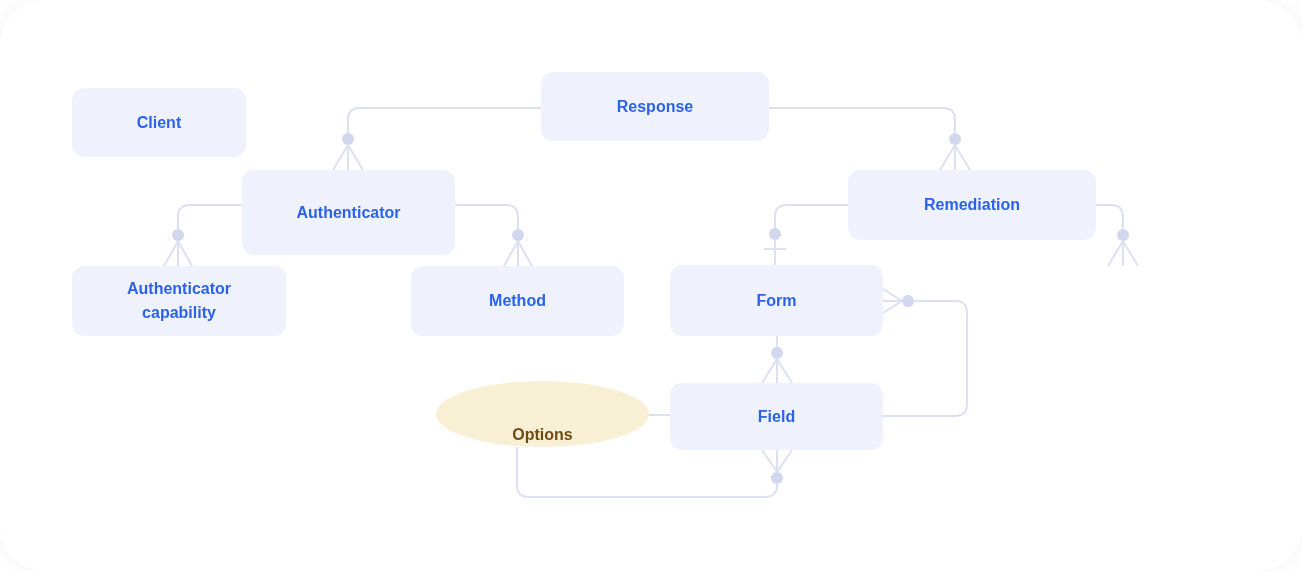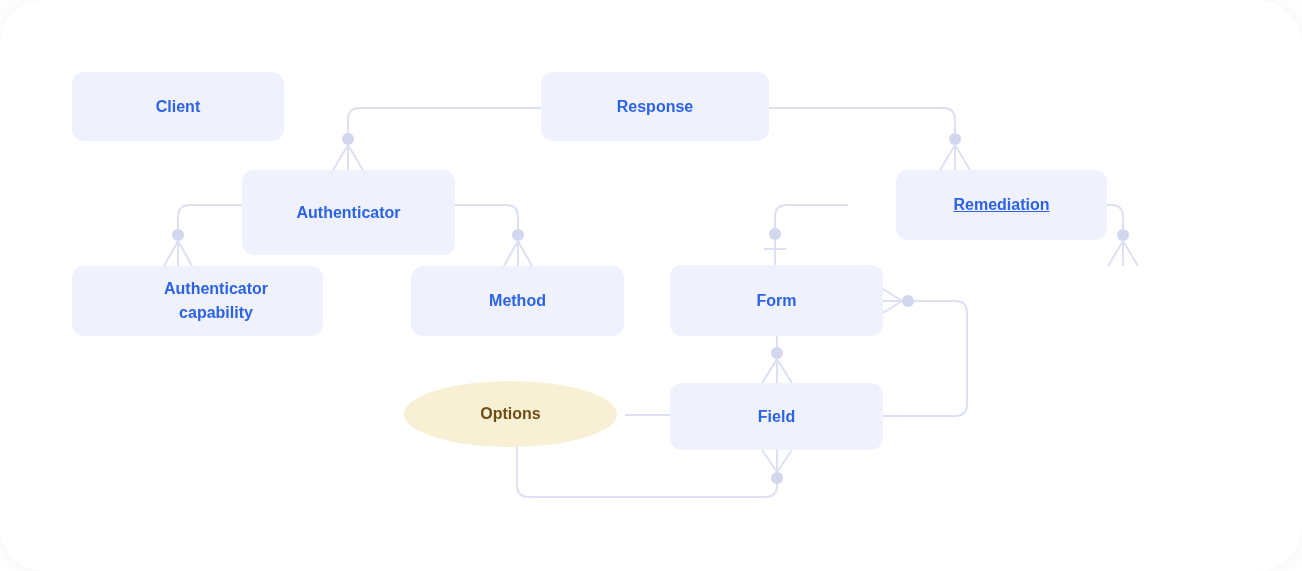--- a/index.html
+++ b/index.html
@@ -44,30 +44,30 @@
     font-size: 16px;
     line-height: 24px;
   }
   .node .label { display: inline-block; max-width: 172px; }
   .node.ellipse {
     background: #f8f0d5;
     border-radius: 50%;
     color: #6e4d14;
   }
   
-  .n-client        { left: 72px;   top: 72px;  width: 212px; height: 69px; }
+  .n-client        { left: 72px;   top: 88px;  width: 174px; height: 69px; }
   .n-response      { left: 541px;  top: 72px;  width: 228px; height: 69px; text-align: right; }
   .n-configuration { left: 1018px; top: 72px;  width: 212px; height: 69px; }
   .n-authenticator { left: 242px;  top: 170px; width: 213px; height: 85px; }
-  .n-remediation   { left: 896px;  top: 170px; width: 211px; height: 70px; text-decoration: underline; }
-  .n-authcap       { left: 72px;   top: 266px; width: 214px; height: 70px; padding-left: 37px; }
+  .n-remediation   { left: 848px;  top: 170px; width: 248px; height: 70px; }
+  .n-authcap       { left: 72px;   top: 266px; width: 214px; height: 70px; }
   .n-method        { left: 411px;  top: 266px; width: 213px; height: 70px; }
   .n-form          { left: 670px;  top: 265px; width: 213px; height: 71px; }
   .n-remcap        { left: 1017px; top: 266px; width: 213px; height: 70px; }
-  .n-options       { left: 404px;  top: 381px; width: 213px; height: 66px; }
+  .n-options       { left: 436px;  top: 381px; width: 213px; height: 66px; align-items: flex-end; }
   .n-field         { left: 670px;  top: 383px; width: 213px; height: 67px; }
 </style>
 </head>
 <body>
 
 <div class="page">
 
   <svg class="connectors" viewBox="0 0 1302 571" aria-hidden="true">
 
     <g>

